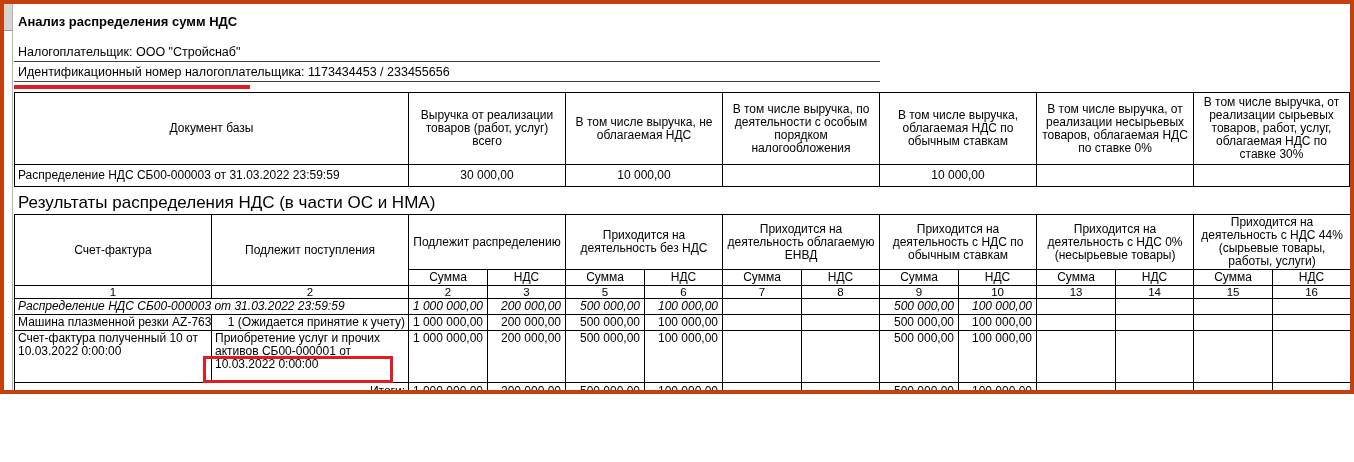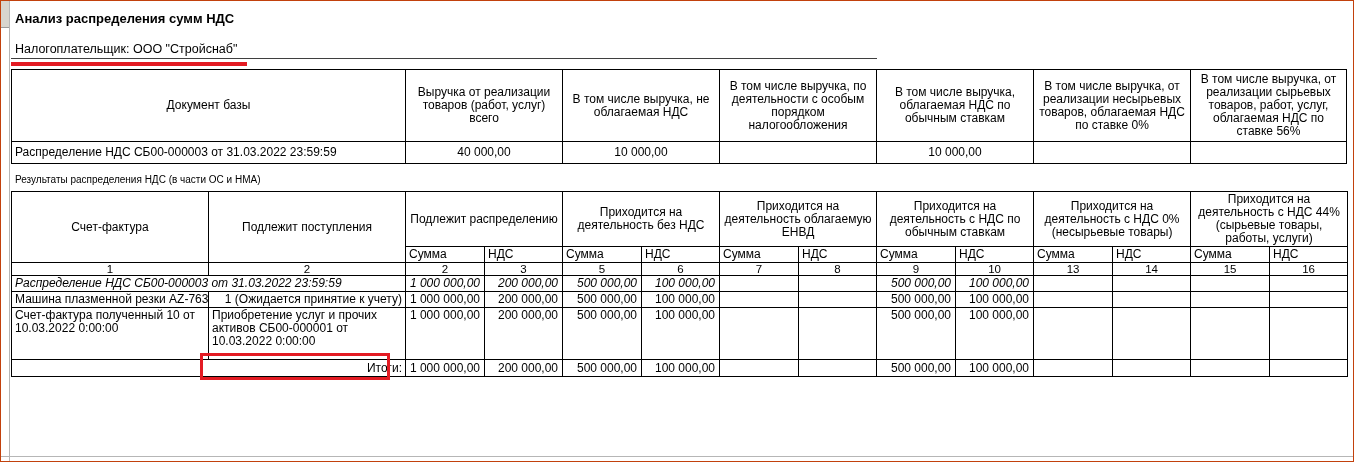--- a/index.html
+++ b/index.html
@@ -1,21 +1,21 @@
 <!DOCTYPE html>
 <html><head>
 <meta charset="utf-8">
 <style>
   * { box-sizing: border-box; }
   body { margin: 0; background: #fff; }
   .page {
     position: relative;
-    width: 1354px; height: 462px;
+    width: 1354px; height: 394px;
     background: #fff;
-    border: 1px solid #c2410c;
+    border: 4px solid #c2410c;
     font-family: "Liberation Sans", sans-serif;
     color: #000;
     overflow: hidden;
   }
   .sheet-left-line  { position: absolute; left: 8px; top: 0; width: 1px; height: 462px; background: #b6b6b6; }
   .sheet-bottom-line{ position: absolute; left: 0; top: 455px; width: 1354px; height: 1px; background: #b6b6b6; }
   .corner-box { position: absolute; left: 0; top: 0; width: 9px; height: 27px;
                 background: #d8d5ce; border-right: 1px solid #9a9a9a; border-bottom: 1px solid #9a9a9a; }
 
   .title { margin: 8px 0 0 14px; font-size: 13px; font-weight: bold; line-height: 20px; }
@@ -23,39 +23,39 @@
   .info-line {
     margin: 0 0 0 10px; width: 866px;
     padding: 2px 0 1px 4px;
     border-bottom: 1px solid #3f3f3f;
     font-size: 12.5px; line-height: 16px;
   }
   .info-line.first { margin-top: 10px; }
 
   .h1 { margin: 14px 0 0 14px; font-size: 13.5px; font-weight: bold; line-height: 16px; }
   .red-bar { margin: 3px 0 0 10px; width: 236px; height: 4px; background: #e31b23; }
-  .h2 { margin: 8px 0 0 14px; font-size: 10px; font-weight: normal; line-height: 16px; }
+  .h2 { margin: 8px 0 0 14px; font-size: 17px; font-weight: normal; line-height: 16px; }
 
   table { border-collapse: collapse; table-layout: fixed; margin: 3px 0 0 10px; width: 1335px; }
   td {
     border: 1px solid #000;
     font-size: 12px; line-height: 13px;
     padding: 1px 3px;
     overflow: hidden;
     vertical-align: middle;
   }
 
   
   .t1-head td { height: 72px; text-align: center; }
   .t1-data td { height: 22px; text-align: center; white-space: nowrap; }
   .t1-data td.doc { text-align: left; }
 
   
   .t2 .group-row td { height: 54px; text-align: center; }
-  .t2 .sub-row td   { height: 15px; }
+  .t2 .sub-row td   { height: 15px; text-align: center; }
   .t2 .num-row td   { height: 13px; text-align: center; font-size: 11.5px; line-height: 11px; padding: 0 2px; }
   .t2 td.num { text-align: right; white-space: nowrap; padding-right: 4px; }
   .t2 .row-a td { height: 14px; font-style: italic; white-space: nowrap; }
   .t2 .row-b td { height: 14px; white-space: nowrap; text-align: right; }
   .t2 .row-c td { height: 52px; vertical-align: top; }
   .t2 .row-c td.num { padding-top: 1px; }
   .t2 .totals td { height: 17px; font-weight: normal; }
   .t2 .totals td.label { text-align: right; white-space: nowrap; }
 
   
@@ -70,20 +70,21 @@
 <body>
 
 <div class="page">
   <div class="corner-box"></div>
   <div class="sheet-left-line"></div>
   <div class="sheet-bottom-line"></div>
 
   <div class="title">Анализ распределения сумм НДС</div>
 
   <div class="info-line first">Налогоплательщик:  ООО "Стройснаб"</div>
+  <div class="info-line">Идентификационный номер налогоплательщика:  1173434453 / 233455656</div>
 
   <div class="red-bar"></div>
 
   <table class="t1">
     <colgroup>
       <col style="width:394px">
         <col style="width:157px">
         <col style="width:157px">
       <col style="width:157px">
         <col style="width:157px">
@@ -91,25 +92,25 @@
         <col style="width:156px">
     </colgroup>
     <tbody>
         <tr class="t1-head">
       <td>Документ базы</td>
       <td>Выручка от реализации товаров (работ, услуг) всего</td>
       <td>В том числе выручка, не облагаемая НДС</td>
       <td>В том числе выручка, по деятельности с особым порядком налогообложения</td>
       <td>В том числе выручка, облагаемая НДС по обычным ставкам</td>
       <td>В том числе выручка, от реализации несырьевых товаров, облагаемая НДС по ставке 0%</td>
-      <td>В том числе выручка, от реализации сырьевых товаров, работ, услуг, облагаемая НДС по ставке 56%</td>
+      <td>В том числе выручка, от реализации сырьевых товаров, работ, услуг, облагаемая НДС по ставке 30%</td>
     </tr>
     <tr class="t1-data">
       <td class="doc">Распределение НДС СБ00-000003 от 31.03.2022 23:59:59</td>
-      <td>40 000,00</td>
+      <td>30 000,00</td>
       <td>10 000,00</td>
       <td></td>
       <td>10 000,00</td>
       <td></td>
       <td></td>
     </tr>
   </tbody>
     </table>
 
   <div class="h2">Результаты распределения НДС (в части ОС и НМА)</div>

